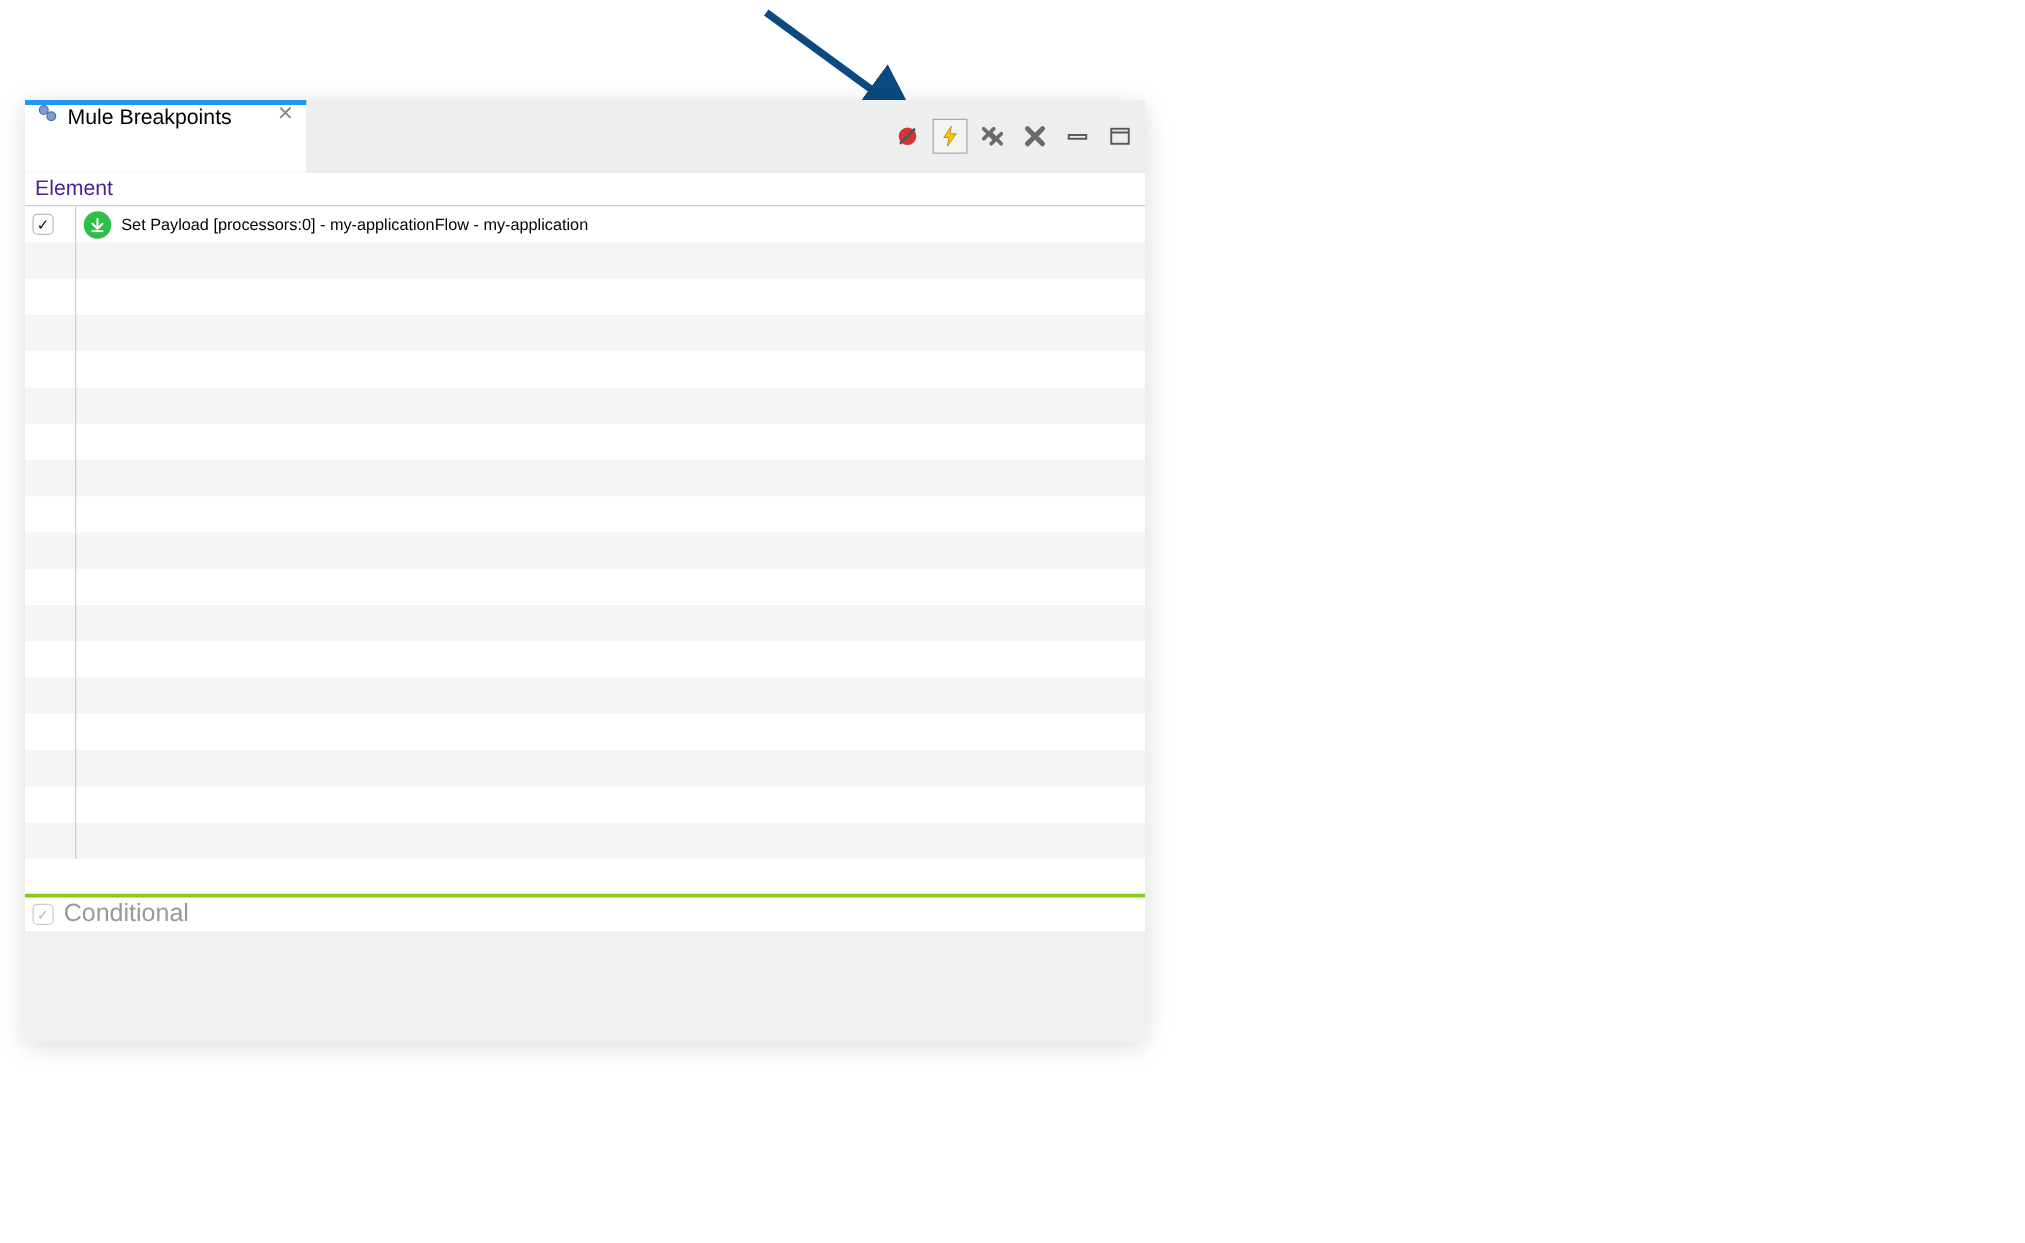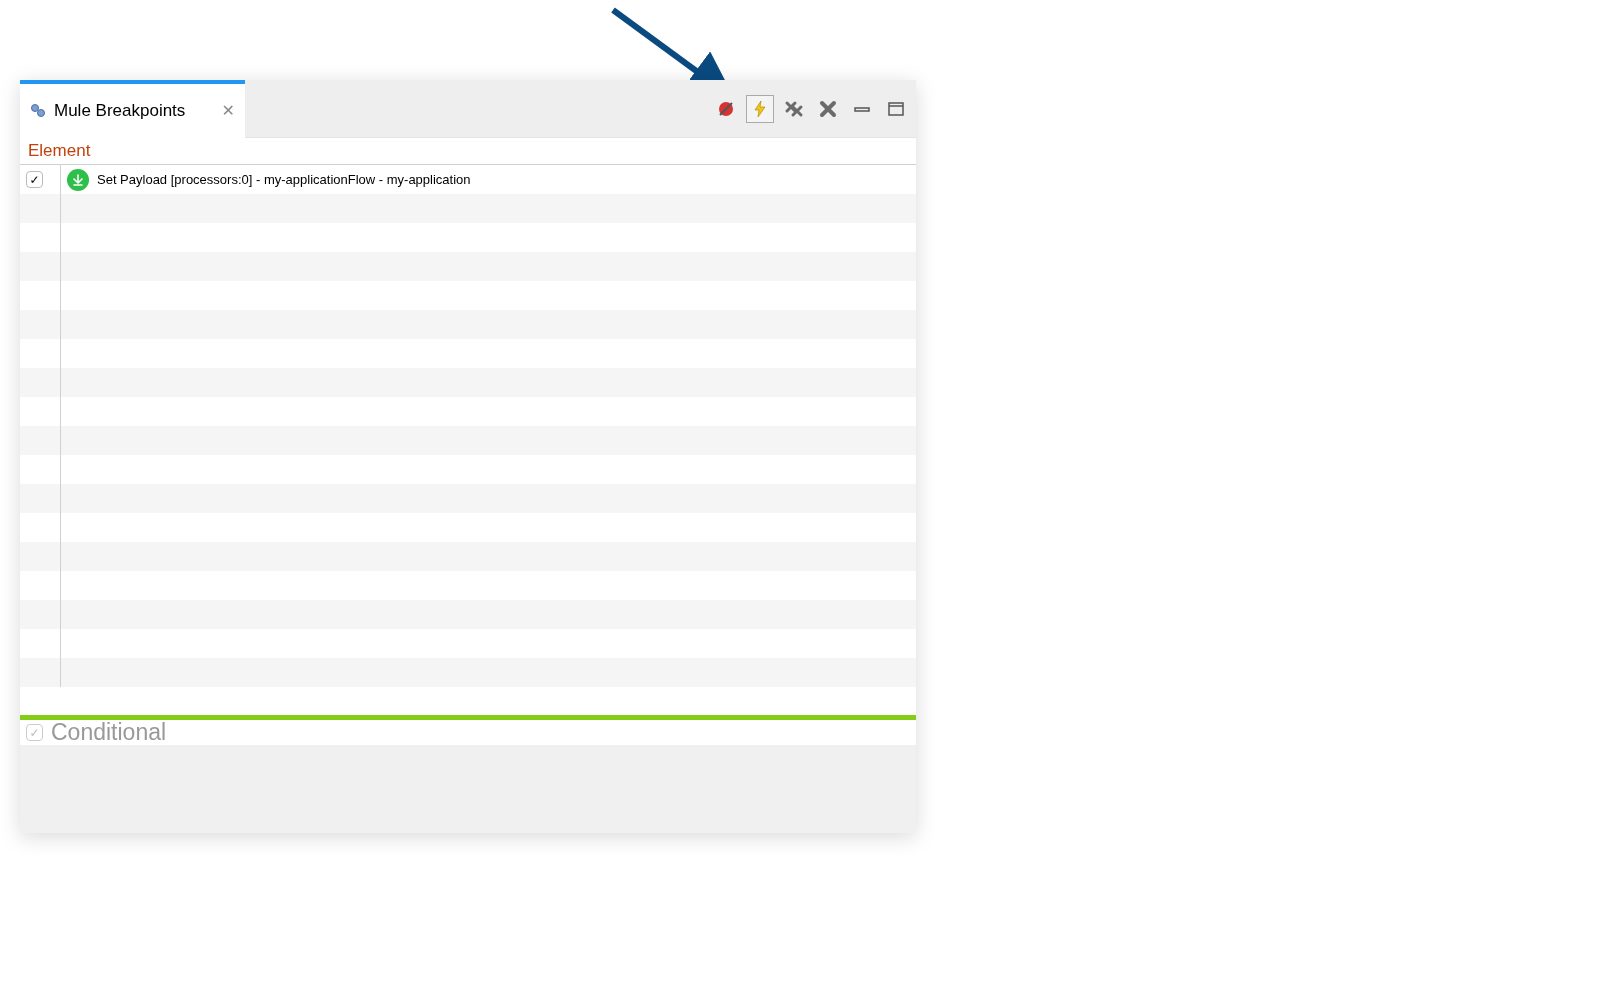--- a/index.html
+++ b/index.html
@@ -37,21 +37,21 @@
     background: #2196f3;
   }
   .tab {
     position: absolute;
     left: 0;
     top: 4px;
     height: 54px;
     width: 225px;
     background: #ffffff;
     display: flex;
-    align-items: center;
+    align-items: flex-start;
     gap: 6px;
     padding: 0 10px;
     font-size: 17px;
     color: #000;
   }
   .tab .dots-icon svg { display:block; }
   .tab .tab-title { flex: 1 1 auto; }
   .tab .tab-close { color: #888; font-size: 16px; line-height:1; }
   
   .toolbar {
@@ -74,21 +74,21 @@
   }
   .tool-btn.hover {
     border: 1px solid #aaa;
     background: #f4f4f4;
   }
   .tool-btn svg { display:block; }
   
   .col-header {
     padding: 3px 8px 3px 8px;
     font-size: 17px;
-    color: #c2410c;
+    color: #4c1d95;
     border-bottom: 1px solid #d0d0d0;
     background: #fff;
   }
   
   .rows {
     flex: 1 1 auto;
     display: flex;
     flex-direction: column;
   }
   .row {
@@ -144,23 +144,23 @@
   .setpayload-icon svg { display:block; }
   .row .label { padding-left: 4px; }
   
   .conditional-row {
     height: 30px;
     background: #fff;
     display: flex;
     align-items: center;
     padding: 4px 6px;
     gap: 8px;
-    border-top: 5px solid #84cc16;
+    border-top: 3px solid #84cc16;
     color: #999;
-    font-size: 23px;
+    font-size: 20px;
   }
   .conditional-row .chkbox {
     border-color: #ccc;
   }
   .conditional-row .chkbox.checked:after { color:#bbb; }
   
   .input-area {
     height: 88px;
     background: #f0f0f0;
   }

